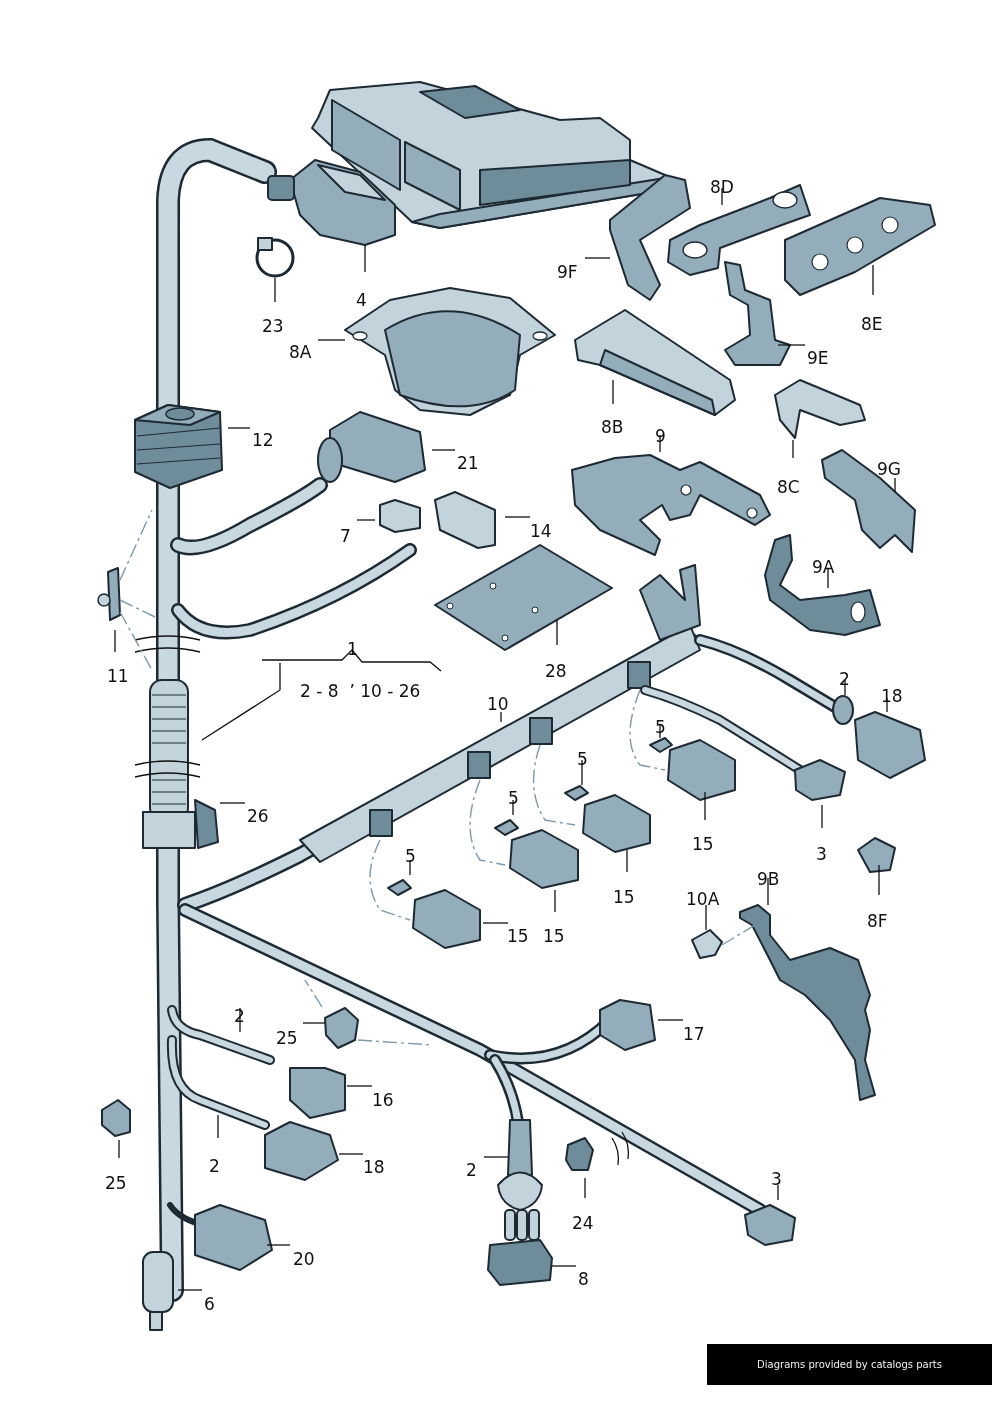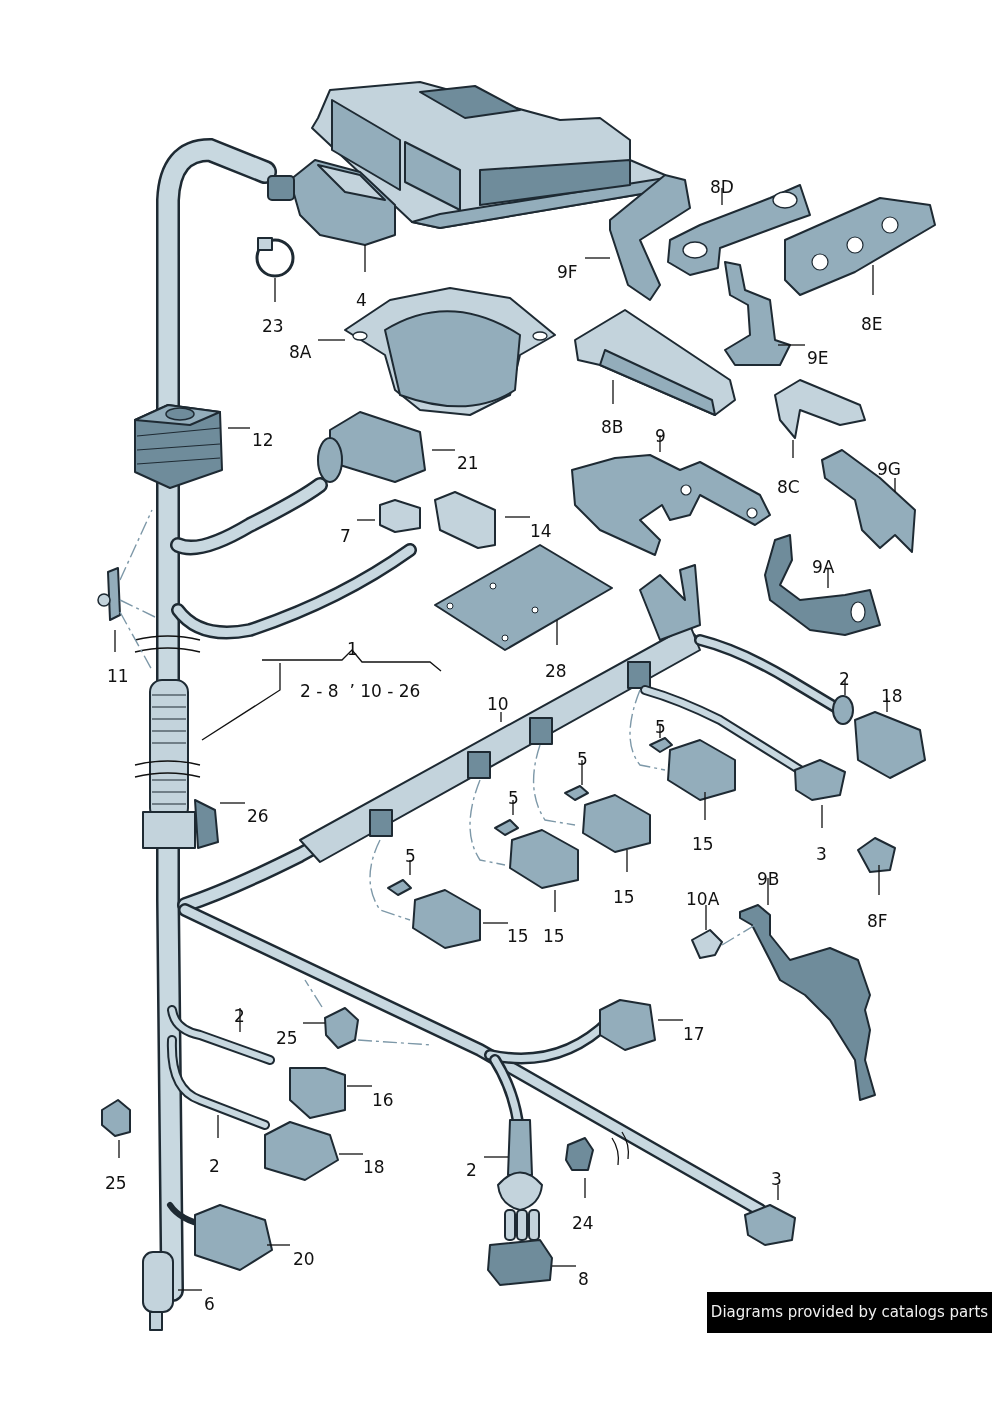--- a/index.html
+++ b/index.html
@@ -8,22 +8,22 @@
   #diagram { position: absolute; left: 0; top: 0; width: 992px; height: 1403px; }
   .lbl { font-family: "DejaVu Sans", sans-serif; font-size: 17px; fill: #111; }
   .lead { stroke: #111; stroke-width: 1.3; fill: none; }
   .part { stroke: #1e2a33; stroke-width: 2; stroke-linejoin: round; }
   .p-light { fill: #c3d3dc; }
   .p-mid { fill: #93adbb; }
   .p-dark { fill: #6f8c9b; }
   .wire { fill: none; stroke: #1e2a33; stroke-linecap: round; }
   .wire-in { fill: none; stroke: #c8d8e0; stroke-linecap: round; }
   .dash { stroke: #7d98a8; stroke-width: 1.4; fill: none; stroke-dasharray: 14 4 3 4; }
-  .footer { position: absolute; left: 707px; top: 1292px; width: 285px; height: 41px;
-            background: #000; color: #f0f0f0; font-size: 15px; line-height: 41px;
+  .footer { position: absolute; left: 707px; top: 1344px; width: 285px; height: 41px;
+            background: #000; color: #f0f0f0; font-size: 10px; line-height: 41px;
             text-align: center; font-family: "DejaVu Sans", sans-serif; }
 </style>
 </head>
 <body>
 
 <svg id="diagram" viewBox="0 0 992 1403" xmlns="http://www.w3.org/2000/svg">
 
   <g>
     <path class="part p-light" d="M318,118 L330,90 L420,82 L560,120 L600,118 L630,140 L630,160 L665,175 L665,190 L440,228 L412,222 L312,128 Z"></path>
     <path class="part p-mid" d="M412,222 L440,228 L665,190 L665,178 L440,214 Z"></path>

